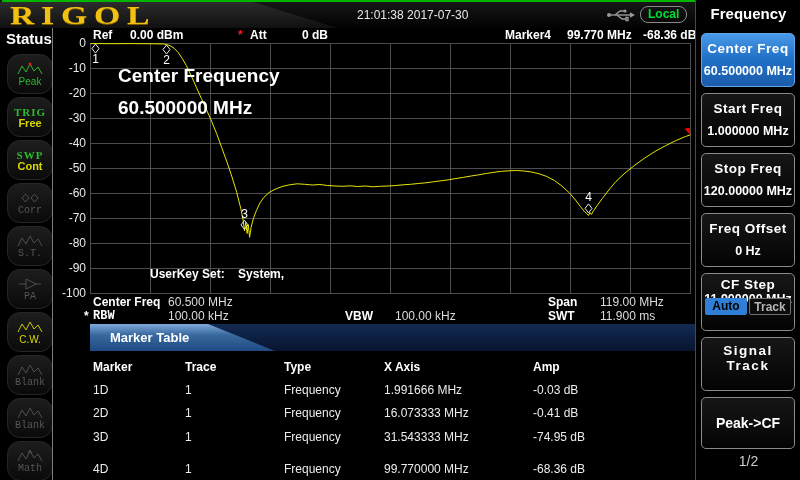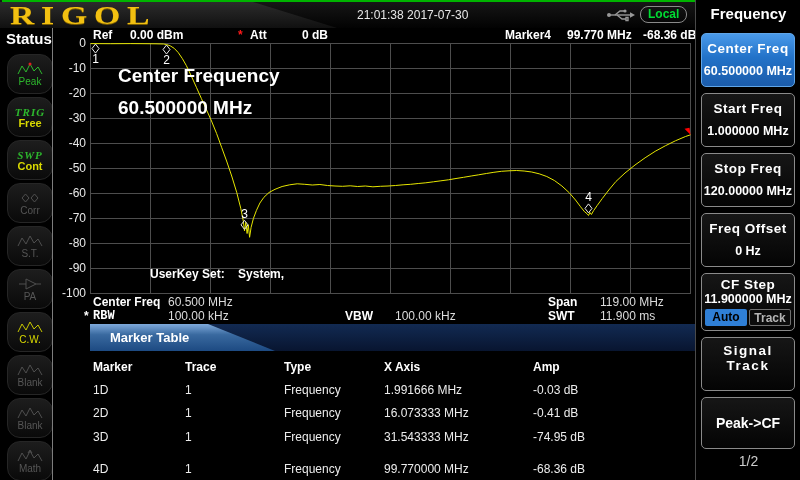--- a/index.html
+++ b/index.html
@@ -25,22 +25,22 @@
   
   .lsidebar{left:0;top:28px;width:90px;height:452px;}
   .lsdivider{left:52px;top:28px;width:1px;height:452px;background:#7d7d7d;}
   .statustitle{left:6px;top:2px;font-size:15px;font-weight:bold;color:#fff;}
   .tile{left:7px;width:44px;height:38px;border:1px solid #262626;border-radius:13px;
         background:linear-gradient(180deg,#1d1d1d,#0a0a0a);
         display:flex;flex-direction:column;align-items:center;justify-content:center;}
   .tile .lbl{font-size:10px;line-height:11px;}
   .lbl-green{color:#2db82d;}
   .lbl-yellow{color:#d9d900;}
-  .lbl-dim{color:#565656;}
-  .tag-green{font-family:"Liberation Serif",serif;font-style:italic;font-weight:bold;
+  .lbl-dim{color:#565656;font-family:Liberation Mono, monospace;}
+  .tag-green{font-family:"Liberation Serif",serif;font-weight:bold;
              font-size:11px;line-height:12px;color:#2db82d;letter-spacing:1px;}
 
   
   .main{left:90px;top:28px;width:605px;height:452px;}
   .refline{left:0;top:0;width:605px;height:15px;font-size:12px;font-weight:bold;line-height:15px;}
   .refline span{position:absolute;white-space:nowrap;}
   .star{color:#ff1a1a;}
   .plotwrap{left:0;top:15px;width:601px;height:251px;background:#000;}
   .plotwrap svg{position:absolute;left:0;top:0;}
   .ytick{position:absolute;left:-36px;width:32px;text-align:right;font-size:12px;
@@ -71,21 +71,21 @@
   .rsidebar{left:695px;top:0;width:105px;height:480px;background:#000;border-left:1px solid #4a4a4a;box-sizing:border-box;}
   .menutitle{left:0;top:5px;width:105px;text-align:center;font-size:15px;font-weight:bold;}
   .softkey{left:5px;width:94px;border-radius:5px;box-sizing:border-box;
            background:linear-gradient(180deg,#161616,#040404);border:1px solid #8a8a8a;}
   .softkey .klabel{position:absolute;left:0;top:7px;width:100%;text-align:center;
                    font-size:13.5px;font-weight:bold;letter-spacing:0.5px;}
   .softkey .kvalue{position:absolute;left:0;bottom:8px;width:100%;text-align:center;
                    font-size:12.5px;font-weight:bold;}
   .softkey.selected{background:linear-gradient(180deg,#4a9aea 0%,#2272c8 45%,#1b5cab 100%);
                     border:1px solid #5fa5e8;}
-  .tgrow{position:absolute;left:0;bottom:4px;width:100%;display:flex;justify-content:space-between;
+  .tgrow{position:absolute;left:0;bottom:15px;width:100%;display:flex;justify-content:space-between;
          padding:0 3px;box-sizing:border-box;}
   .tg{width:42px;height:17px;line-height:17px;text-align:center;font-size:12px;
       font-weight:bold;border-radius:2px;box-sizing:border-box;}
   .tg.active{background:#2f7fd6;color:#000;}
   .tg.inactive{background:#0c0c0c;color:#b5b5b5;border:1px solid #6f6f6f;}
   .keycenter{line-height:50px;text-align:center;font-size:14px;font-weight:bold;}
   .pageno{left:0;top:453px;width:105px;text-align:center;font-size:14px;color:#cccccc;}
 </style>
 </head>
 <body>

